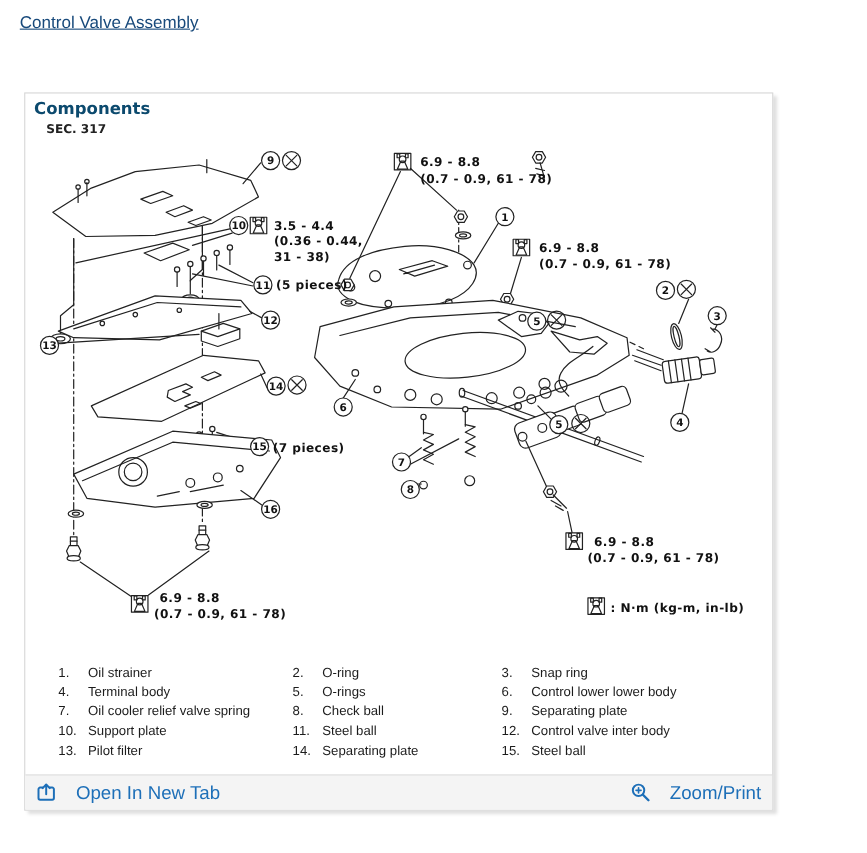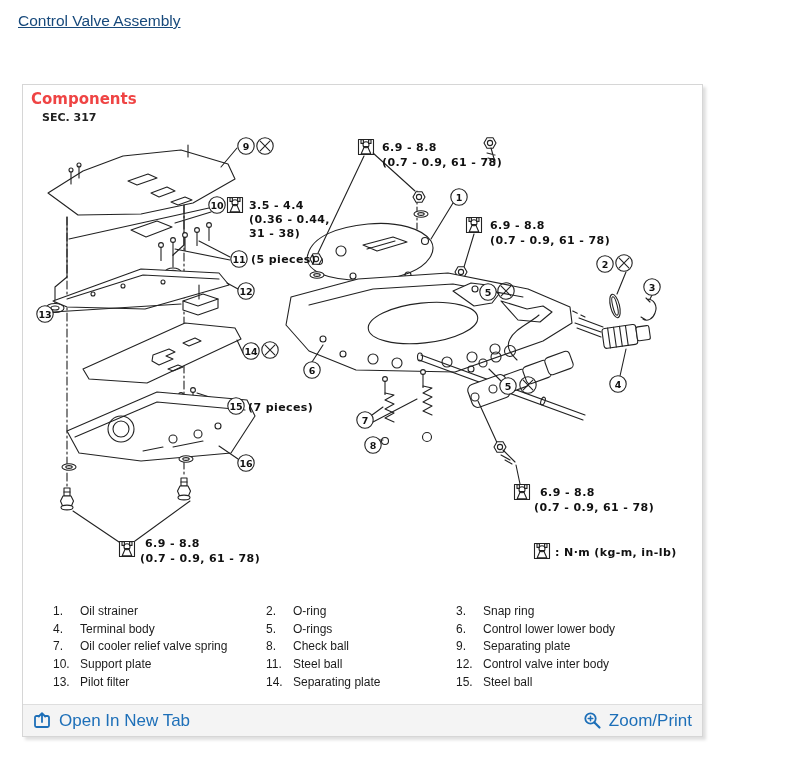--- a/index.html
+++ b/index.html
@@ -1,21 +1,21 @@
 <!DOCTYPE html>
 <html><head>
 <meta charset="utf-8">
 <style>
   html,body{margin:0;padding:0;background:#fff;width:788px;height:775px;overflow:hidden;
     font-family:"Liberation Sans",sans-serif;}
   .title-link{position:absolute;left:18px;top:12px;font-size:15.5px;font-weight:normal;
     color:#17497b;text-decoration:underline;cursor:pointer;}
   .panel{position:absolute;left:22px;top:84px;width:681px;height:653px;background:#fff;
     border:1px solid #d6d6d6;box-shadow:3px 3px 3px rgba(0,0,0,.13);box-sizing:border-box;}
-  .heading{position:absolute;left:8px;top:5px;font-size:15px;font-weight:bold;color:#ef4444;
+  .heading{position:absolute;left:8px;top:5px;font-size:15px;font-weight:bold;color:#0c4a6e;
     font-family:"DejaVu Sans",sans-serif;}
   .section{position:absolute;left:19px;top:26px;font-size:11px;font-weight:bold;color:#222;
     font-family:"DejaVu Sans",sans-serif;}
   .figure{position:absolute;left:0;top:44px;width:681px;height:478px;}
   .figure path,.figure ellipse,.figure circle,.figure rect,.figure polygon{
     stroke:#222;stroke-width:1.1;fill:none;stroke-linejoin:round;stroke-linecap:round;}
   .figure .fw{fill:#fff;}
   .figure text{stroke:none;}
   .figtext{font-family:"DejaVu Sans",sans-serif;font-size:11px;font-weight:bold;fill:#111;
     letter-spacing:.4px;}
@@ -24,21 +24,21 @@
   .guide{stroke-dasharray:8 3 2 3;stroke-width:1;}
   .dashes{stroke-dasharray:5 4;}
   .parts{position:absolute;left:30px;top:519px;right:6px;display:grid;
     grid-template-columns:213px 190px 1fr;grid-auto-rows:17.7px;
     font-size:12px;color:#1c1c1c;font-family:"Liberation Sans",sans-serif;}
   .pcell{white-space:nowrap;overflow:hidden;}
   .pnum{display:inline-block;width:27px;}
   .footerbar{position:absolute;left:0;right:0;bottom:0;height:32px;background:#f4f4f4;
     border-top:1px solid #dedede;display:flex;justify-content:space-between;
     align-items:center;padding:0 10px;box-sizing:border-box;}
-  .flink{display:flex;align-items:center;gap:7px;color:#1d6fb8;font-size:17px;
+  .flink{display:flex;align-items:center;gap:17px;color:#1d6fb8;font-size:17px;
     text-decoration:none;cursor:pointer;}
   .flink svg{display:block;}
 </style>
 </head>
 <body>
 
 <a class="title-link" href="#">Control Valve Assembly</a>
 
 <div class="panel">
   <div class="heading">Components</div>

